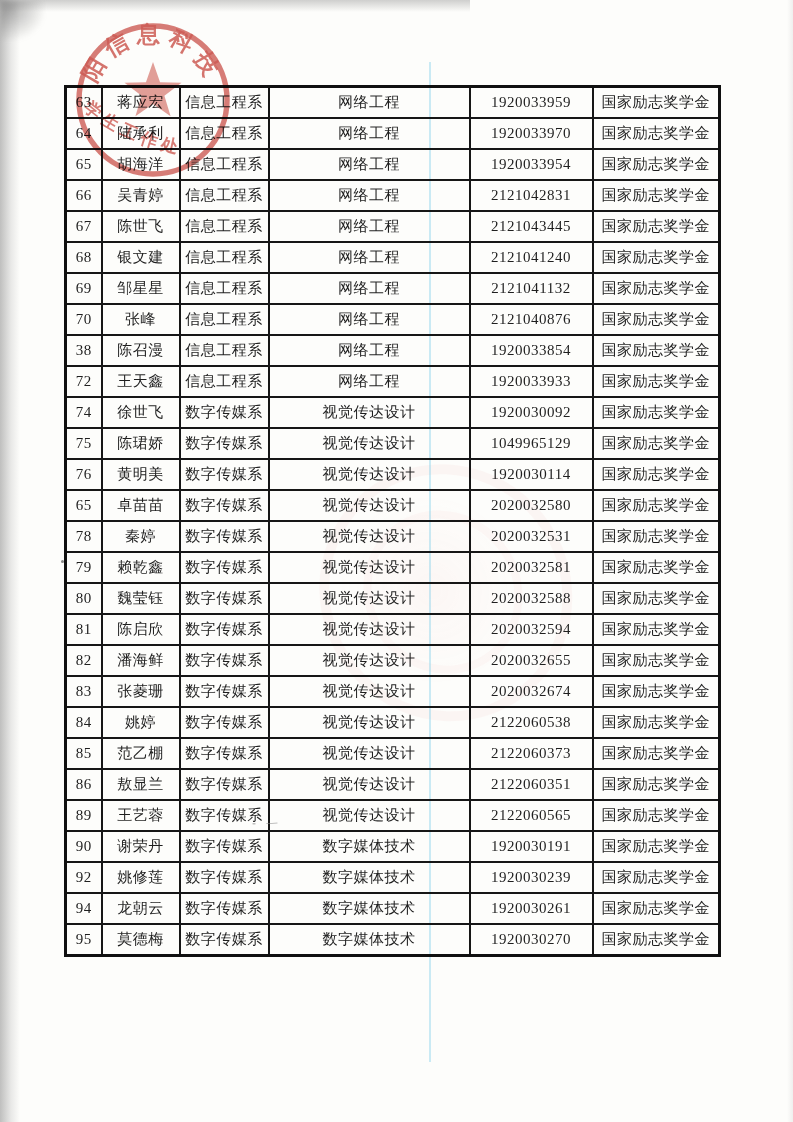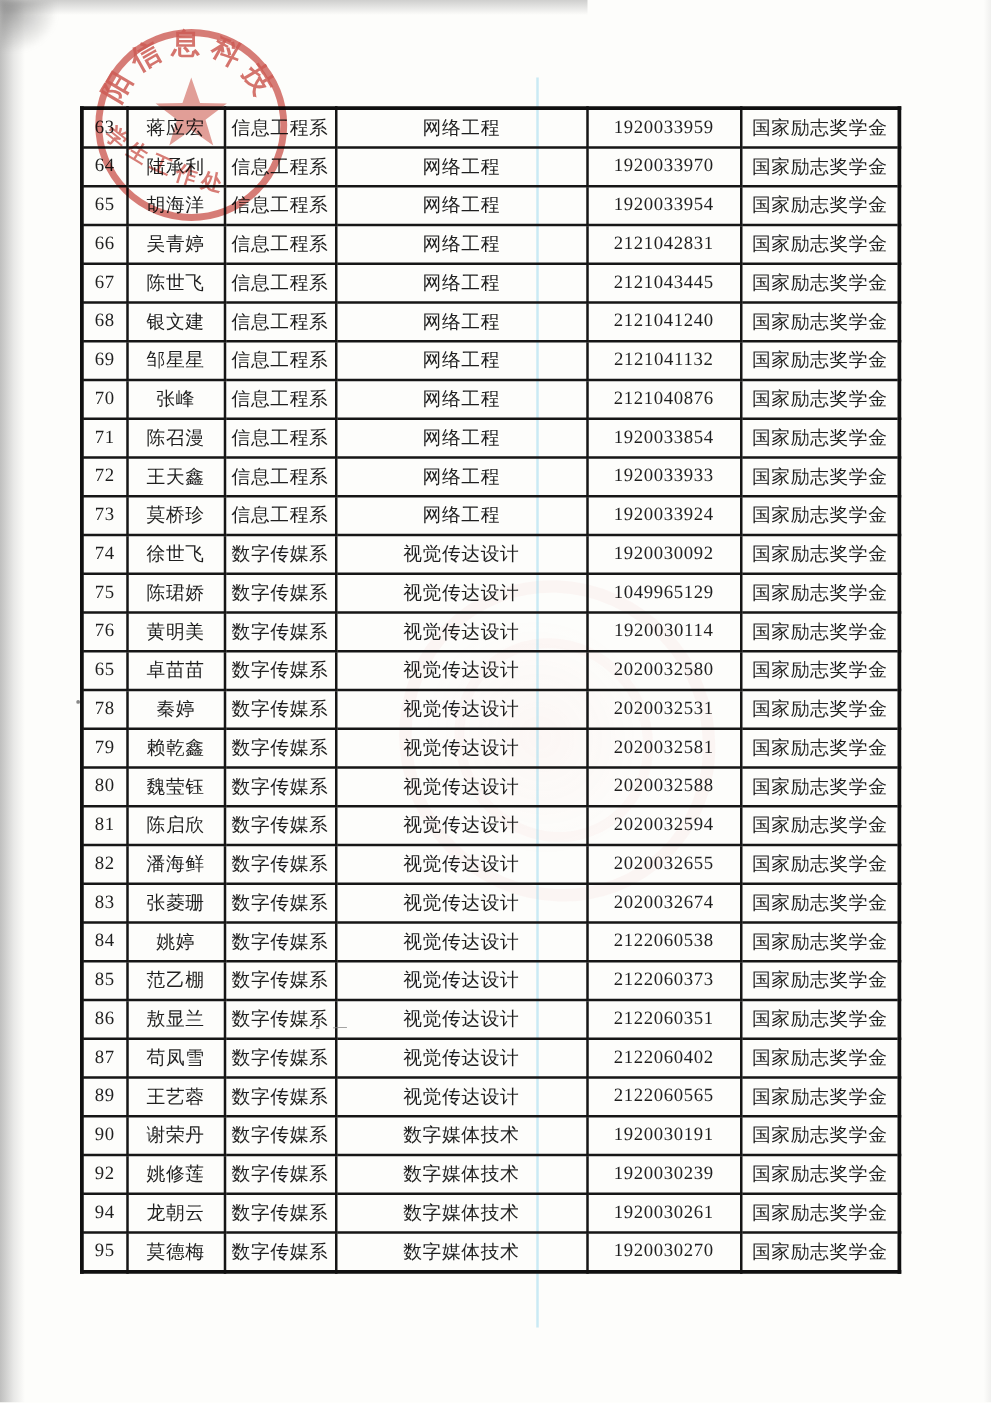--- a/index.html
+++ b/index.html
@@ -148,44 +148,36 @@
         </tr>
         <tr>
           <td class="col-no">70</td>
           <td class="col-name">张峰</td>
           <td class="col-dept">信息工程系</td>
           <td class="col-major">网络工程</td>
           <td class="col-id">2121040876</td>
           <td class="col-award">国家励志奖学金</td>
         </tr>
         <tr>
-          <td class="col-no">71</td>
+          <td class="col-no">38</td>
           <td class="col-name">陈召漫</td>
           <td class="col-dept">信息工程系</td>
           <td class="col-major">网络工程</td>
           <td class="col-id">1920033854</td>
           <td class="col-award">国家励志奖学金</td>
         </tr>
         <tr>
           <td class="col-no">72</td>
           <td class="col-name">王天鑫</td>
           <td class="col-dept">信息工程系</td>
           <td class="col-major">网络工程</td>
           <td class="col-id">1920033933</td>
           <td class="col-award">国家励志奖学金</td>
         </tr>
         <tr>
-          <td class="col-no">73</td>
-          <td class="col-name">莫桥珍</td>
-          <td class="col-dept">信息工程系</td>
-          <td class="col-major">网络工程</td>
-          <td class="col-id">1920033924</td>
-          <td class="col-award">国家励志奖学金</td>
-        </tr>
-        <tr>
           <td class="col-no">74</td>
           <td class="col-name">徐世飞</td>
           <td class="col-dept">数字传媒系</td>
           <td class="col-major">视觉传达设计</td>
           <td class="col-id">1920030092</td>
           <td class="col-award">国家励志奖学金</td>
         </tr>
         <tr>
           <td class="col-no">75</td>
           <td class="col-name">陈珺娇</td>
@@ -273,28 +265,20 @@
           <td class="col-major">视觉传达设计</td>
           <td class="col-id">2122060373</td>
           <td class="col-award">国家励志奖学金</td>
         </tr>
         <tr>
           <td class="col-no">86</td>
           <td class="col-name">敖显兰</td>
           <td class="col-dept">数字传媒系</td>
           <td class="col-major">视觉传达设计</td>
           <td class="col-id">2122060351</td>
-          <td class="col-award">国家励志奖学金</td>
-        </tr>
-        <tr>
-          <td class="col-no">87</td>
-          <td class="col-name">苟凤雪</td>
-          <td class="col-dept">数字传媒系</td>
-          <td class="col-major">视觉传达设计</td>
-          <td class="col-id">2122060402</td>
           <td class="col-award">国家励志奖学金</td>
         </tr>
         <tr>
           <td class="col-no">89</td>
           <td class="col-name">王艺蓉</td>
           <td class="col-dept">数字传媒系</td>
           <td class="col-major">视觉传达设计</td>
           <td class="col-id">2122060565</td>
           <td class="col-award">国家励志奖学金</td>
         </tr>

